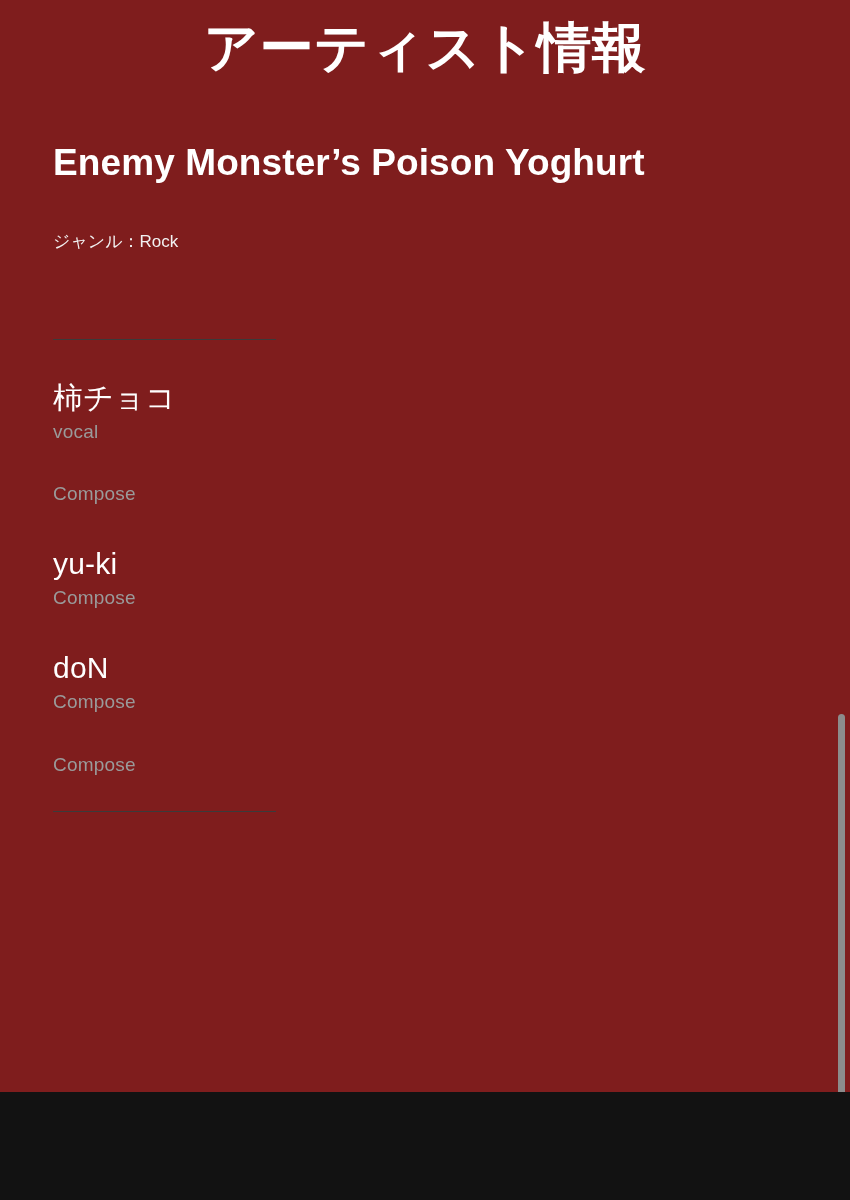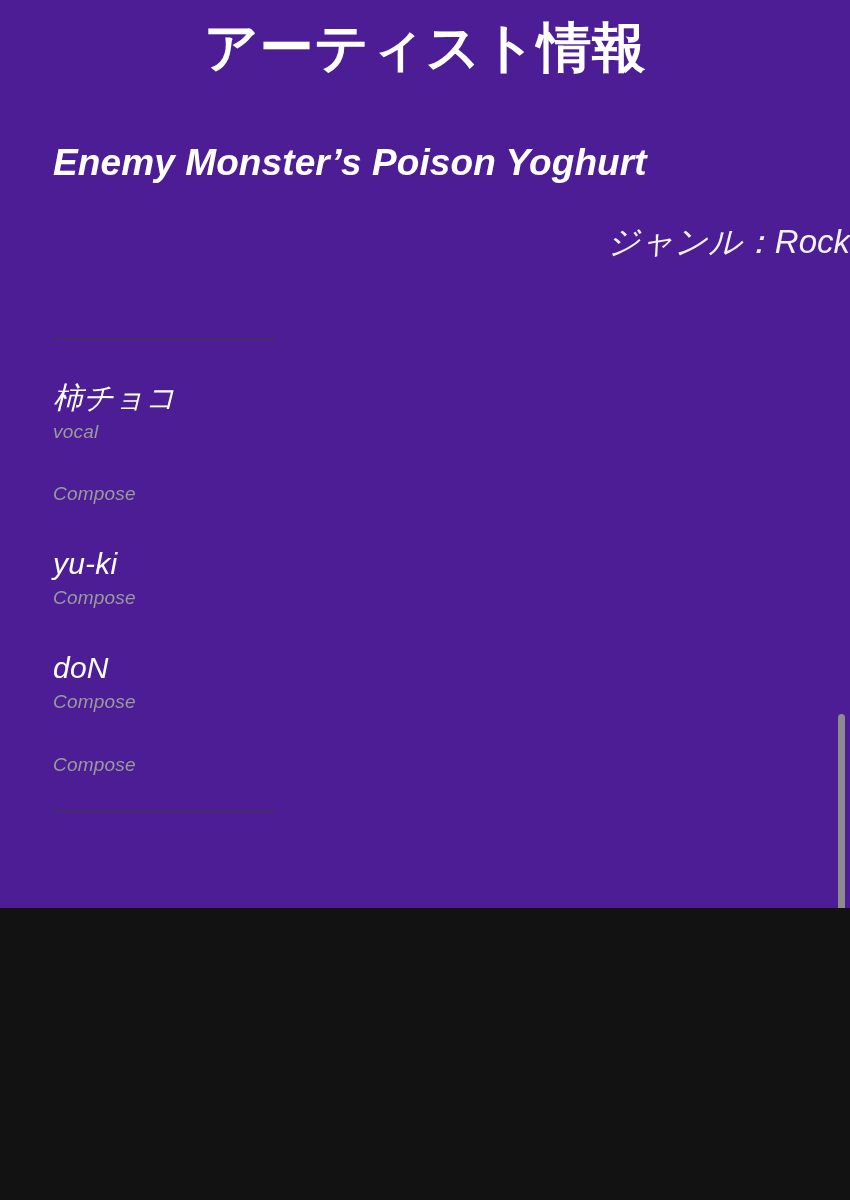--- a/index.html
+++ b/index.html
@@ -13,41 +13,41 @@
 
   body {
     font-family: "Liberation Sans", "DejaVu Sans", sans-serif;
     color: #ffffff;
     -webkit-font-smoothing: antialiased;
     position: relative;
   }
 
   .page {
     width: 850px;
-    height: 908px;
+    height: 1092px;
     position: relative;
-    background: #4c1d95;
+    background: #7f1d1d;
     overflow: hidden;
   }
 
   
   .page-title {
     text-align: center;
     font-size: 54px;
     font-weight: 700;
     line-height: 1.1;
     letter-spacing: 0.5px;
     color: #ffffff;
     padding-top: 18px;
   }
 
   
   .content {
     padding-left: 53px;
-    font-style: italic;
+    padding-right: 55px;
   }
 
   .artist-name {
     font-size: 37px;
     font-weight: 700;
     line-height: 1.25;
     color: #ffffff;
     margin-top: 63px;
     letter-spacing: 0.1px;
   }
@@ -57,26 +57,25 @@
     line-height: 45px;
     color: #f2f2f2;
     margin-top: 17px;
     font-weight: 400;
     text-align: justify;
     text-justify: inter-character;
     letter-spacing: 0px;
   }
 
   .genre {
-    font-size: 33px;
+    font-size: 17px;
     line-height: 45px;
     color: #f2f2f2;
     margin-top: 32px;
     font-weight: 400;
-    text-align: right;
   }
 
   
   .divider {
     width: 223px;
     height: 1px;
     background: #3b3b3b;
     margin-top: 0;
   }
 

